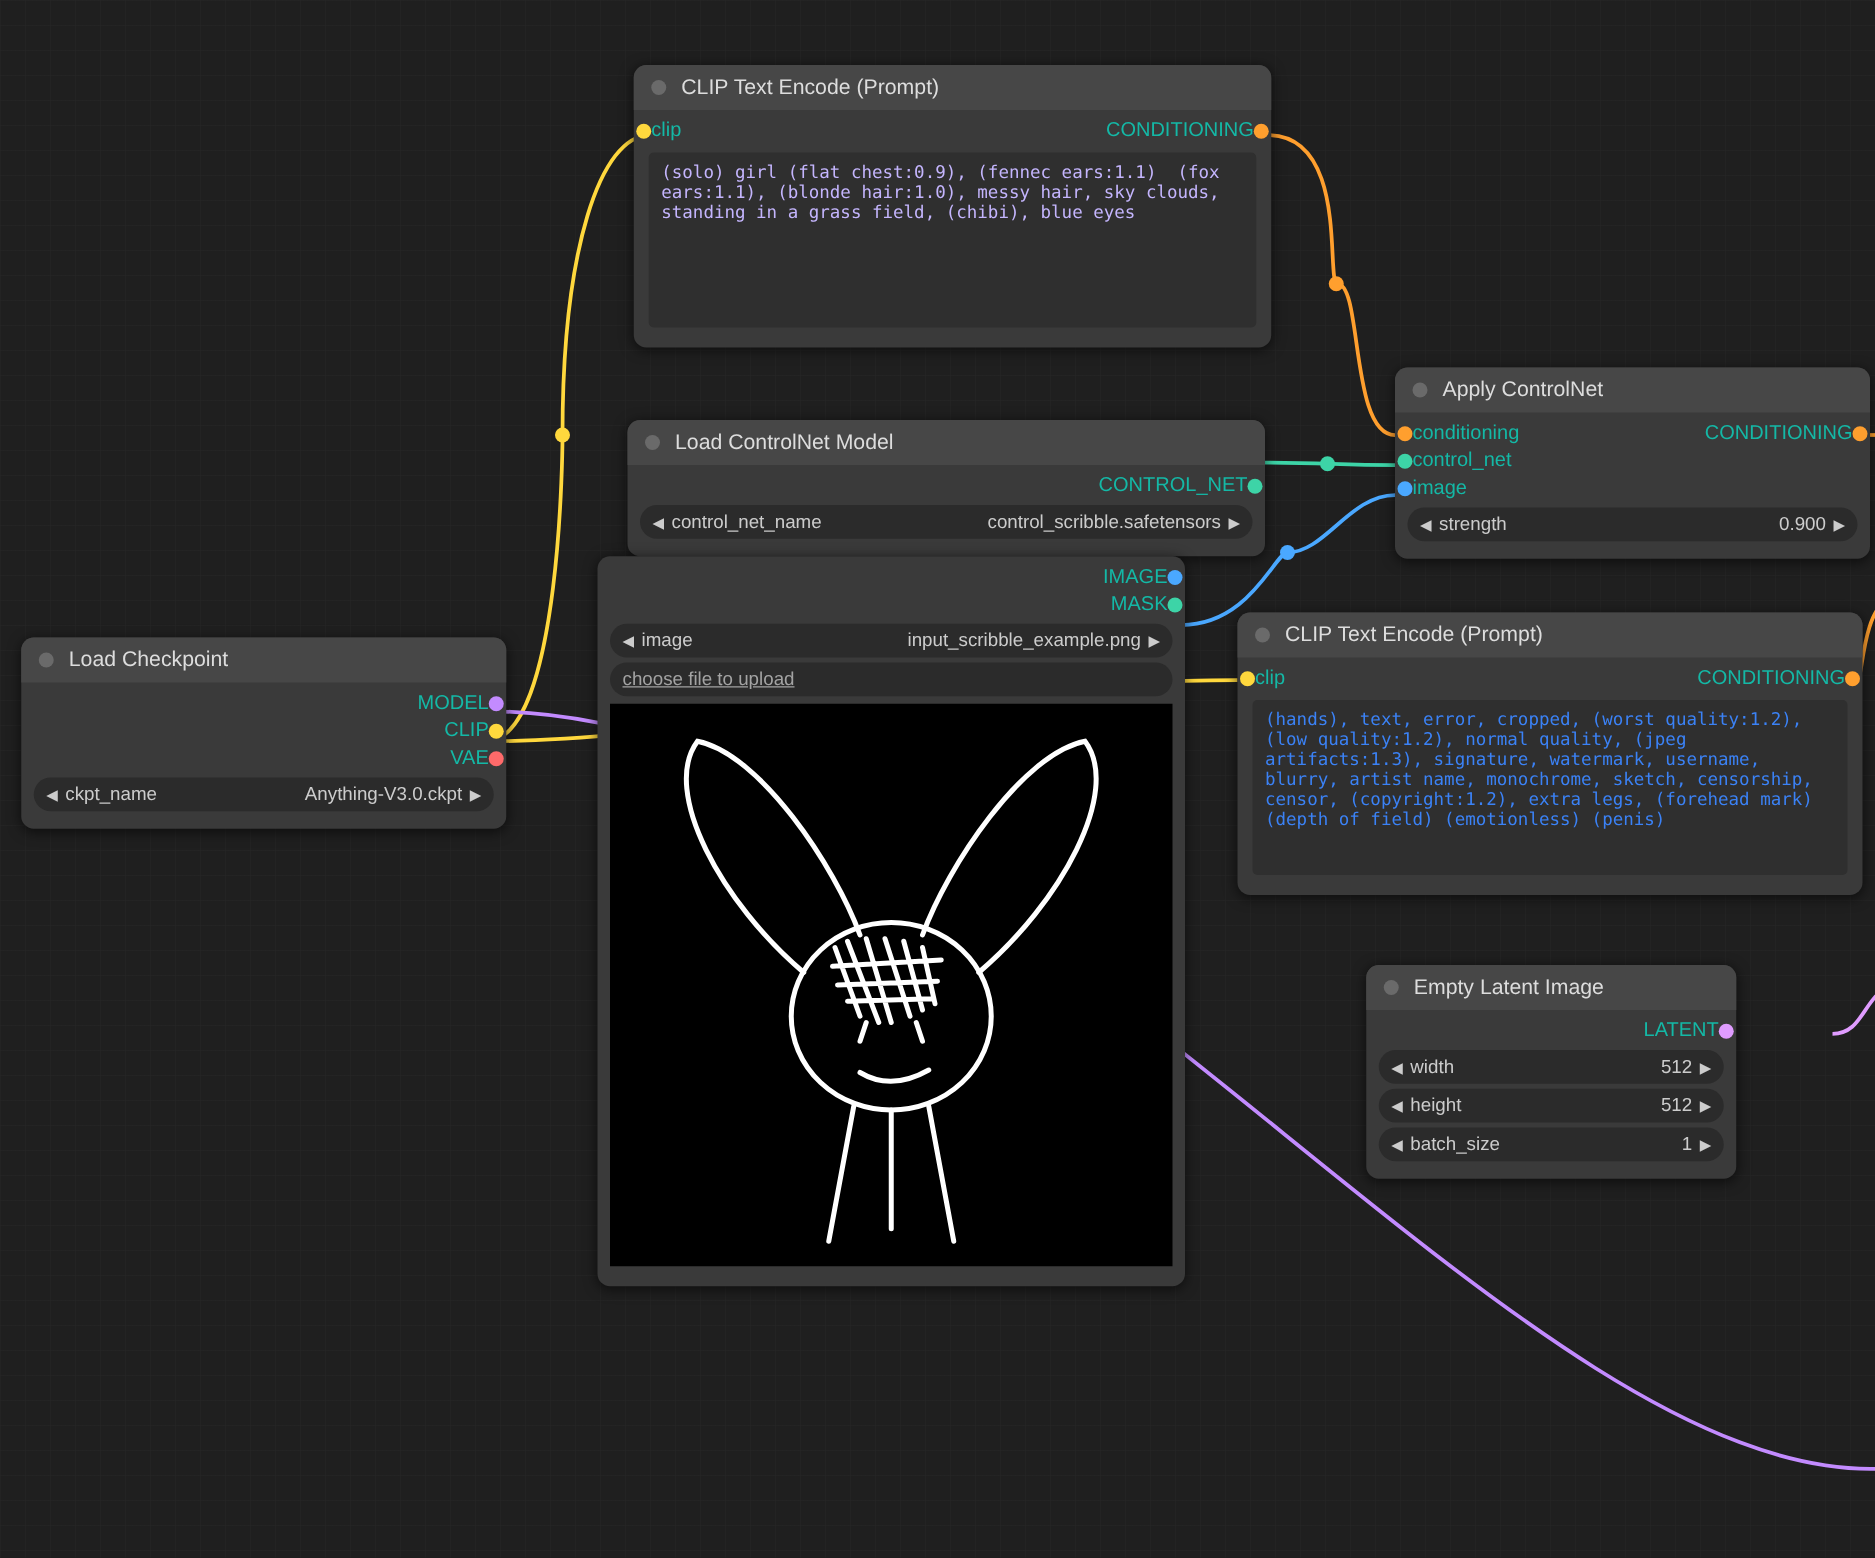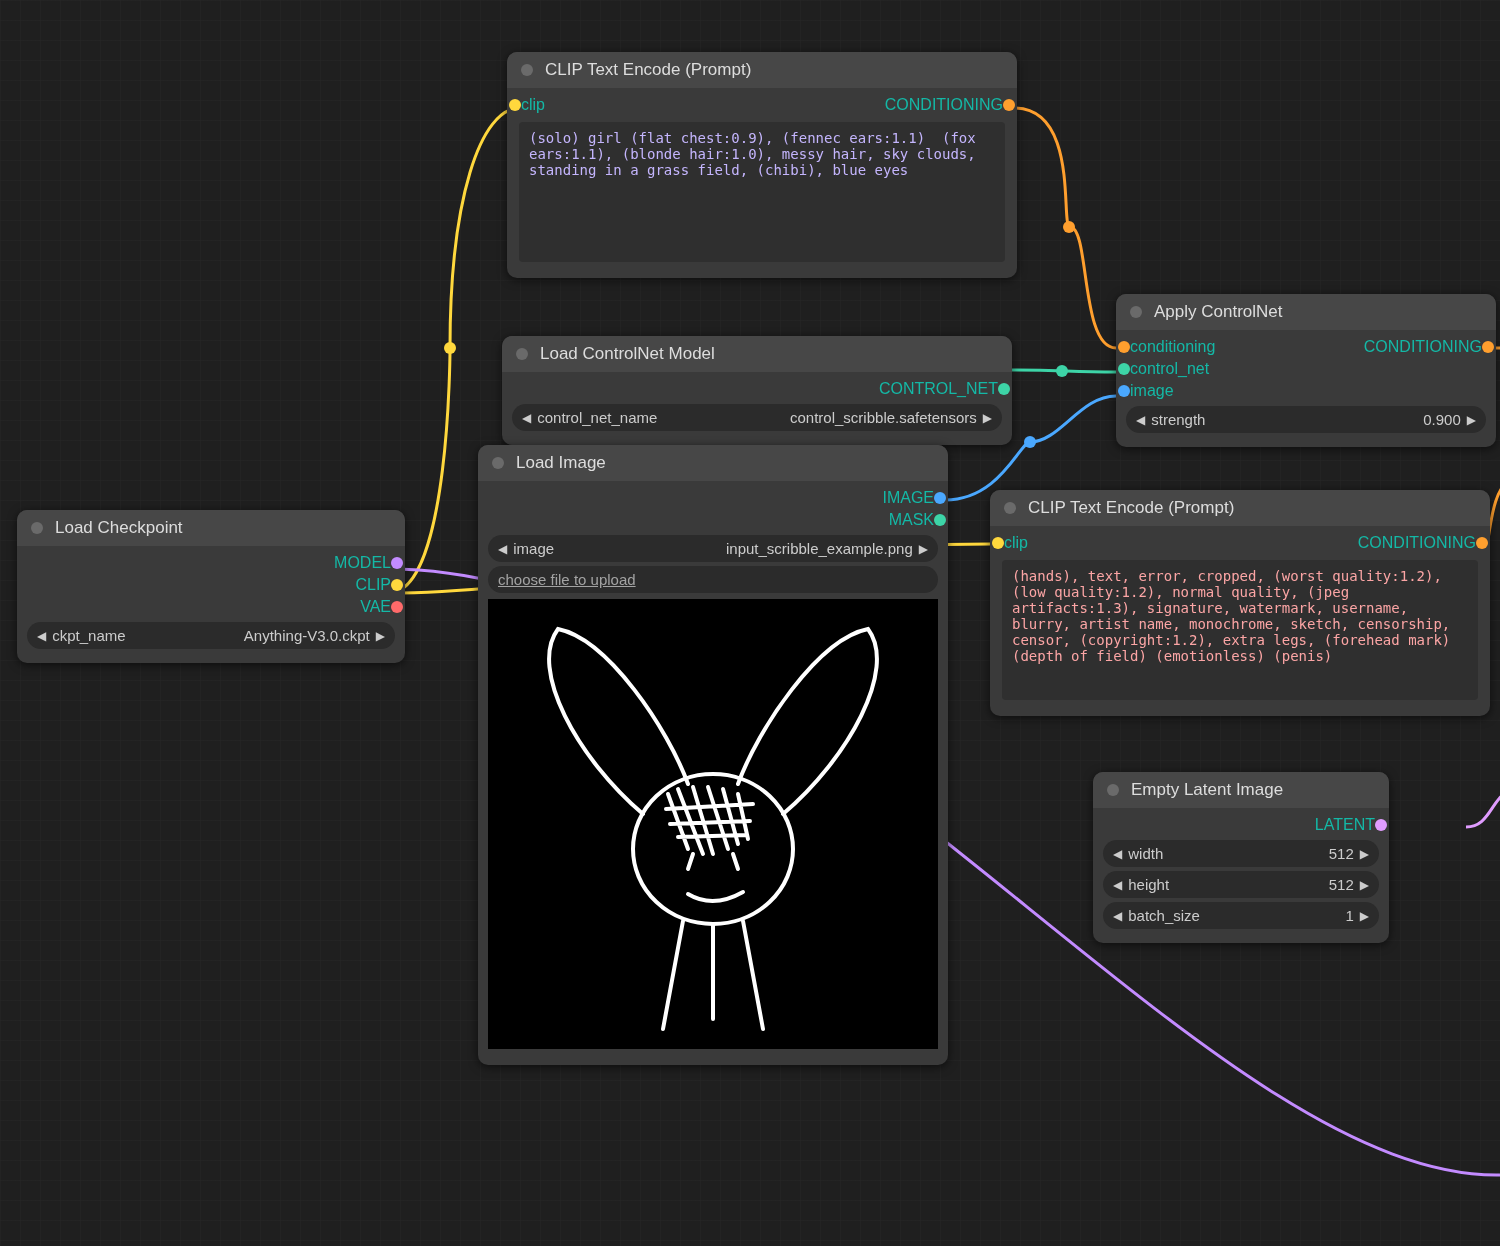--- a/index.html
+++ b/index.html
@@ -163,24 +163,20 @@
     <div class="widget">
       <span class="arrow">◀</span>
       <span class="wlabel">control_net_name</span>
       <span class="wval">control_scribble.safetensors</span>
       <span class="arrow">▶</span>
     </div>
   </div>
 </div>
 
 <div class="node" style="left:478px; top:445px; width:470px;">
-  <div class="node-titlebar">
-    <span class="node-dot"></span>
-    <span>Load Image</span>
-  </div>
   <div class="node-body">
     <div class="port-row">
       <span>IMAGE</span>
       <span class="port out" style="background:#4aa8ff"></span>
     </div>
     <div class="port-row">
       <span>MASK</span>
       <span class="port out" style="background:#3dd4a7"></span>
     </div>
     <div class="widget">
@@ -222,21 +218,21 @@
     <div class="io-stack">
       <div class="port-row in left">
         <span class="port in" style="background:#ffd83d"></span>
         <span>clip</span>
       </div>
       <div class="port-row right">
         <span>CONDITIONING</span>
         <span class="port out" style="background:#ff9f2e"></span>
       </div>
     </div>
-    <div class="textarea" style="color:#fca5a5">(hands), text, error, cropped, (worst quality:1.2), (low quality:1.2), normal quality, (jpeg artifacts:1.3), signature, watermark, username, blurry, artist name, monochrome, sketch, censorship, censor, (copyright:1.2), extra legs, (forehead mark) (depth of field) (emotionless) (penis)</div>
+    <div class="textarea" style="color:#3b82f6">(hands), text, error, cropped, (worst quality:1.2), (low quality:1.2), normal quality, (jpeg artifacts:1.3), signature, watermark, username, blurry, artist name, monochrome, sketch, censorship, censor, (copyright:1.2), extra legs, (forehead mark) (depth of field) (emotionless) (penis)</div>
   </div>
 </div>
 
 <div class="node" style="left:1116px; top:294px; width:380px;">
   <div class="node-titlebar">
     <span class="node-dot"></span>
     <span>Apply ControlNet</span>
   </div>
   <div class="node-body">
     <div class="io-stack">

